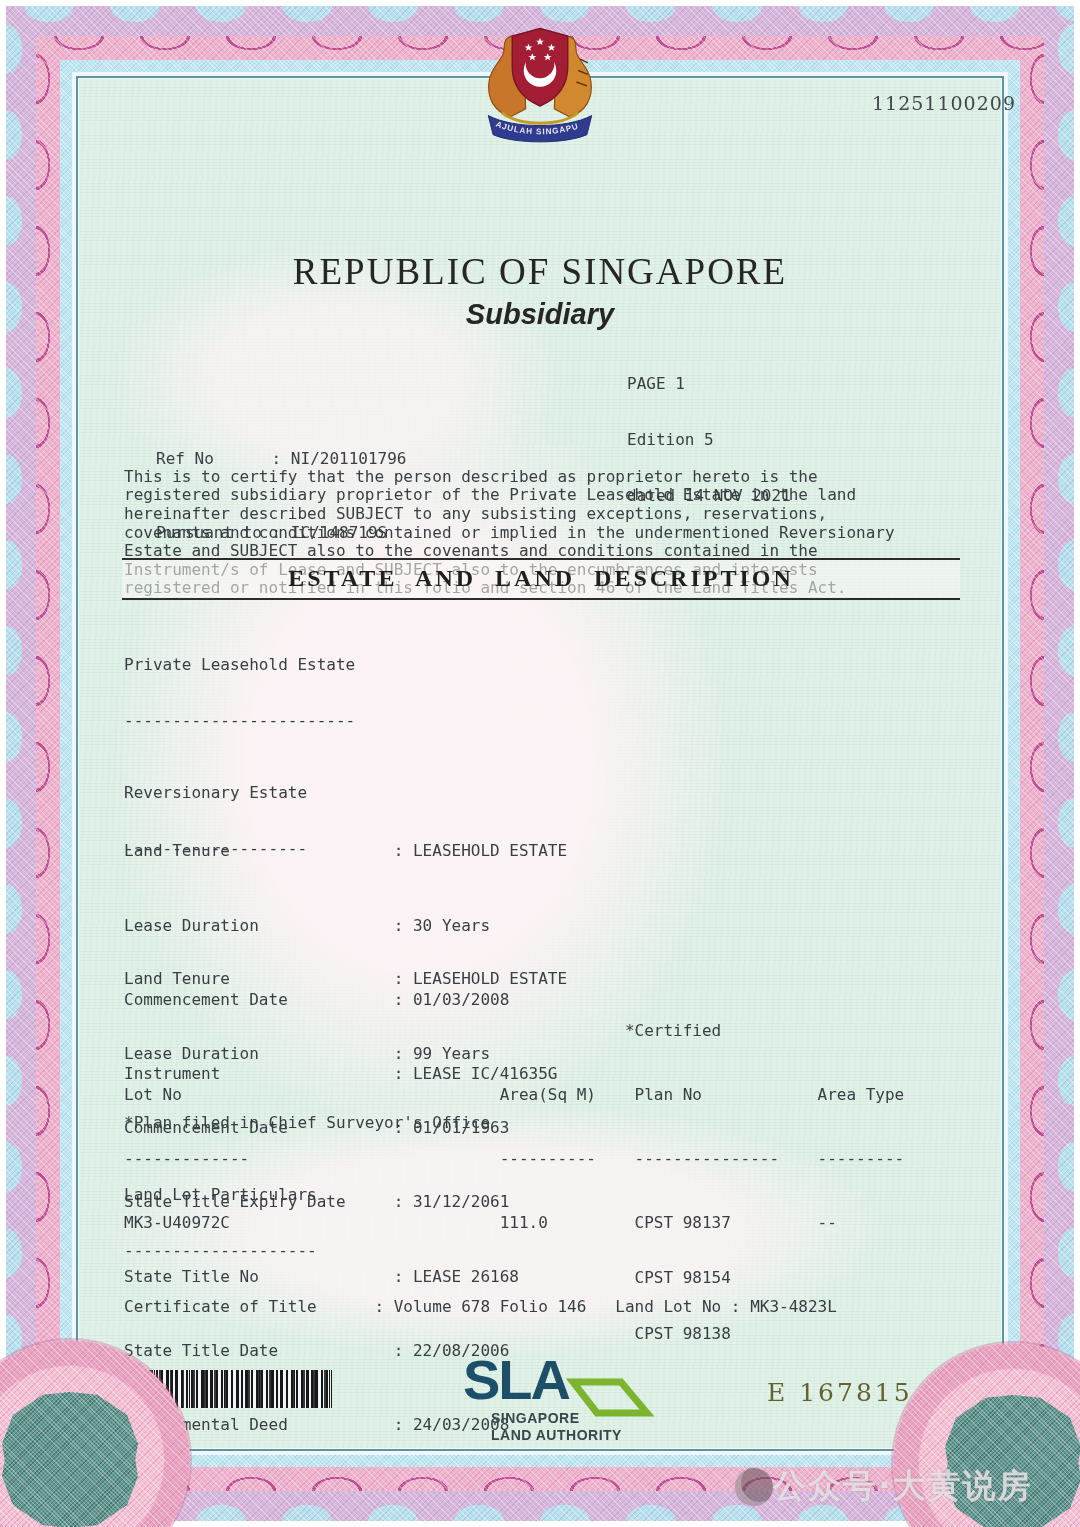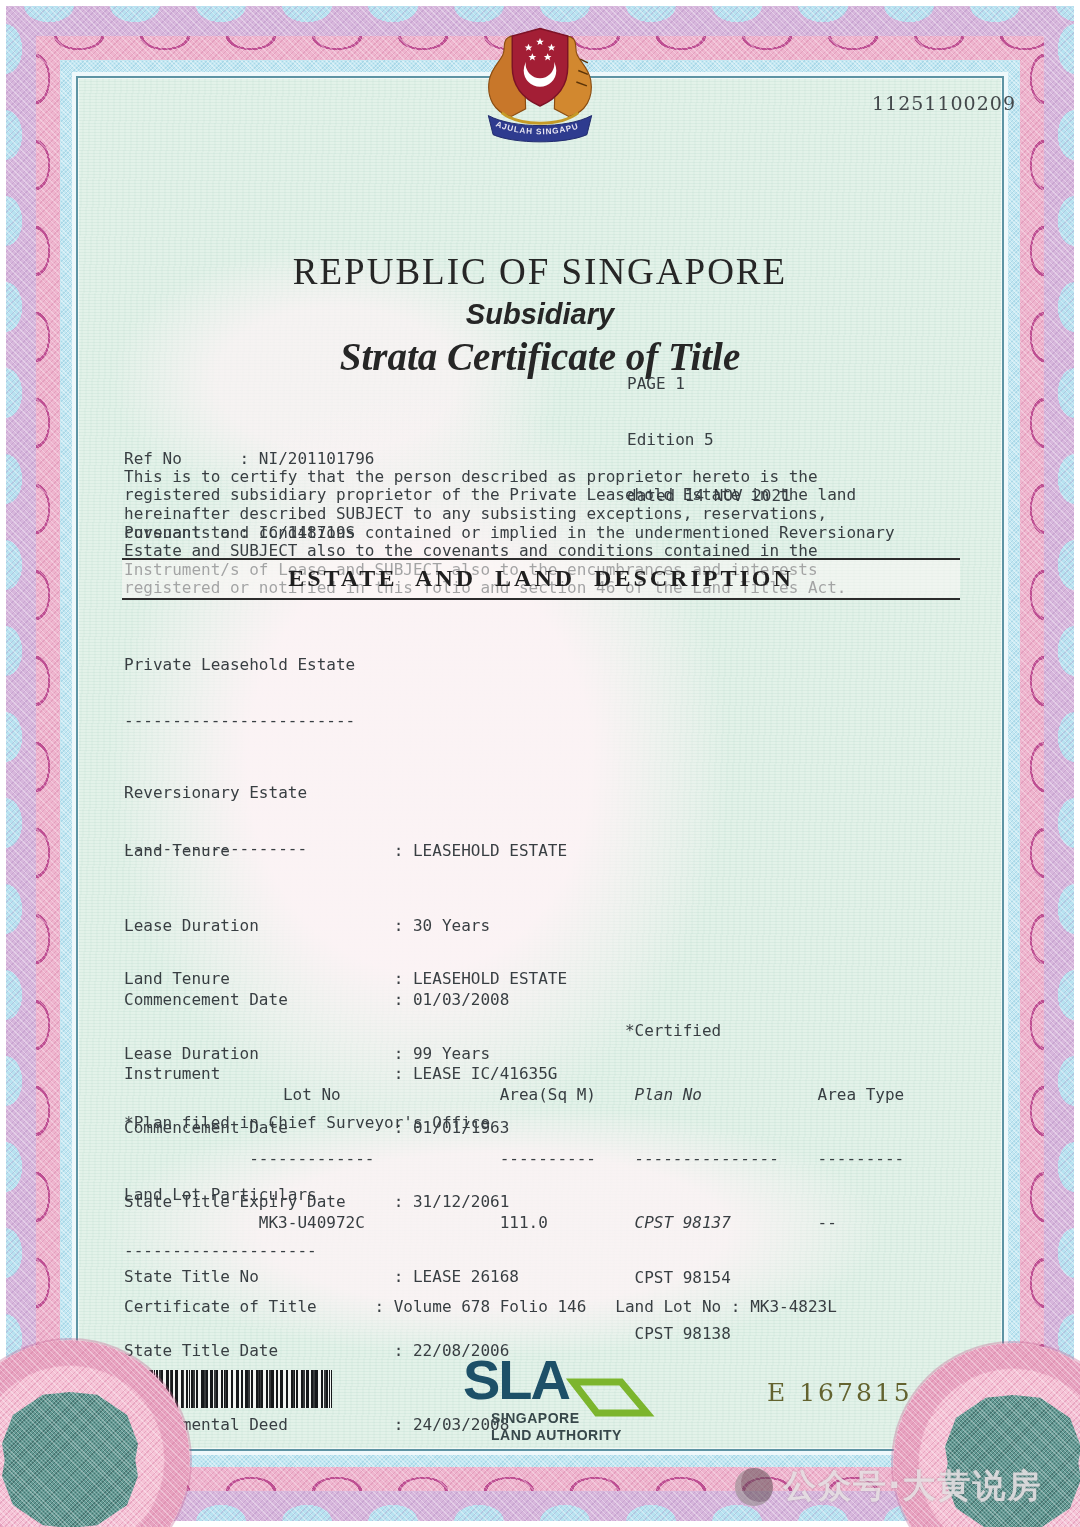--- a/index.html
+++ b/index.html
@@ -65,26 +65,26 @@
       font-size:19px;color:#43484b;letter-spacing:1px;z-index:6;}
   
   .titles{position:absolute;left:0;top:150px;width:100%;text-align:center;color:#262626;z-index:4;margin-top:23px;}
   .t-country{font-family:"Liberation Serif",serif;font-size:37px;letter-spacing:2px;line-height:42px;}
   .t-sub{font-family:Liberation Sans, sans-serif;font-style:italic;font-weight:bold;font-size:29px;line-height:42px;}
   .t-strata{font-family:"Liberation Serif",serif;font-style:italic;font-weight:bold;font-size:39px;line-height:44px;}
   .t-vol{font-family:"Liberation Sans",sans-serif;font-weight:bold;font-size:27px;line-height:32px;color:#181818;}
   
   .mono{position:absolute;left:46px;font:16px/18.6px "DejaVu Sans Mono",monospace;
       color:#383e42;white-space:pre;z-index:4;}
-  .lbl12{display:inline-block;width:12ch;}
+  .lbl12{display:inline-block;width:12ch;margin-left:32px;}
   .lbl28{display:inline-block;width:28ch;}
   .lbl26{display:inline-block;width:26ch;}
-  .c1{display:inline-block;width:39ch;text-align:center;}
+  .c1{display:inline-block;width:39ch;}
   .c2{display:inline-block;width:14ch;margin-top:8px;}
-  .c3{display:inline-block;width:19ch;font-style:italic;}
+  .c3{display:inline-block;width:19ch;}
   .ind52{padding-left:52ch;}
   .ind53{padding-left:53ch;}
   .refright{position:absolute;left:503px;top:0;}
   
   .bar{position:absolute;left:44px;top:480px;width:838px;height:38px;
       border-top:2px solid #2c2c2c;border-bottom:2px solid #2c2c2c;
       background:rgba(252,248,246,.55);text-align:center;z-index:4;
       font-family:"Liberation Serif",serif;font-weight:bold;font-size:24px;line-height:37px;
       letter-spacing:3px;word-spacing:10px;color:#1f1f1f;}
   
@@ -97,40 +97,39 @@
   .sla{position:absolute;left:385px;top:1262px;z-index:4;}
   .sla-mark{position:relative;height:58px;margin-top:12px;}
   .sla-text{font-family:"Liberation Sans",sans-serif;font-weight:bold;font-size:56px;
       line-height:56px;color:#1d5068;letter-spacing:-2px;}
   .sla-quad{position:absolute;left:72px;top:24px;}
   .sla-sub{font-family:"Liberation Sans",sans-serif;font-weight:bold;color:#37474a;
       font-size:14px;line-height:17px;letter-spacing:.5px;margin-left:28px;}
   .eno{position:absolute;left:653px;top:1300px;z-index:4;font-family:"DejaVu Serif",serif;
       font-size:25px;color:#63632f;letter-spacing:3px;margin-left:36px;}
   
-  .wm{position:absolute;left:735px;top:1464px;z-index:9;display:flex;align-items:center;gap:10px;}
+  .wm{position:absolute;left:735px;top:1464px;z-index:9;display:flex;align-items:center;}
   .wm-logo{width:38px;height:38px;border-radius:50%;background:rgba(95,78,84,.55);
       box-shadow:inset 6px -4px 0 rgba(255,255,255,.25);}
   .wm-text{font-family:"DejaVu Sans",sans-serif;font-size:33px;font-weight:bold;
       color:rgba(238,233,236,.82);text-shadow:0 0 2px rgba(120,105,112,.45);letter-spacing:2px;}
 </style>
 </head>
 <body>
 
 <div class="page">
   <div class="f1"></div>
   <div class="f2"></div>
   <div class="f3"></div>
 
   <div class="content">
 
     <div class="titles">
       <div class="t-country">REPUBLIC OF SINGAPORE</div>
       <div class="t-sub">Subsidiary</div>
-      <div class="t-strata">Strata Certificate of Title</div>
     </div>
 
     <div class="mono" style="top:260px;width:840px;">
       <div>
         
       
           <div><span class="lbl12">Ref No</span><span>: </span><span>NI/201101796</span></div>
         
           <div><span class="lbl12">Pursuant to </span><span>: </span><span>IC/148719S</span></div>
         </div>

